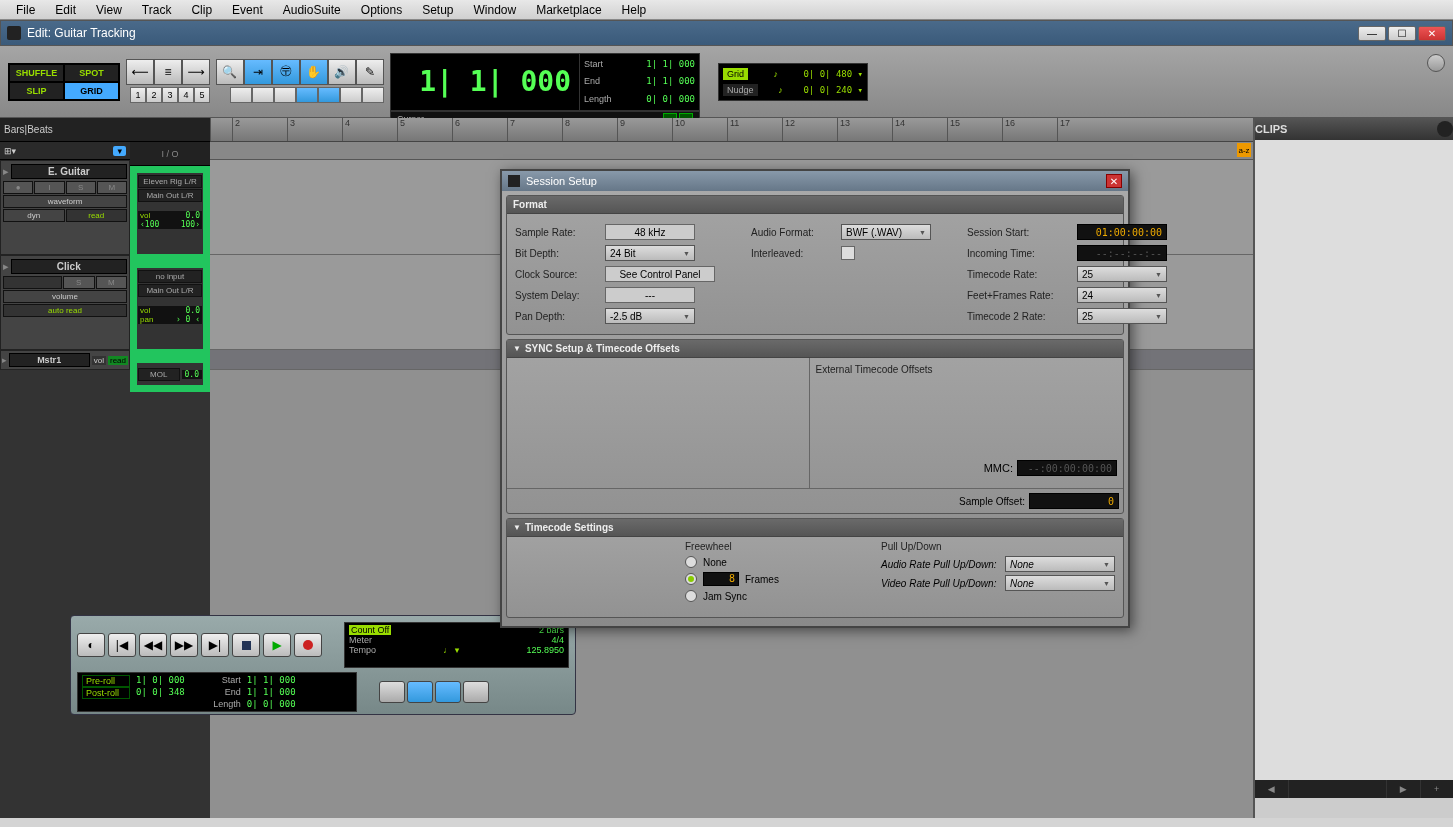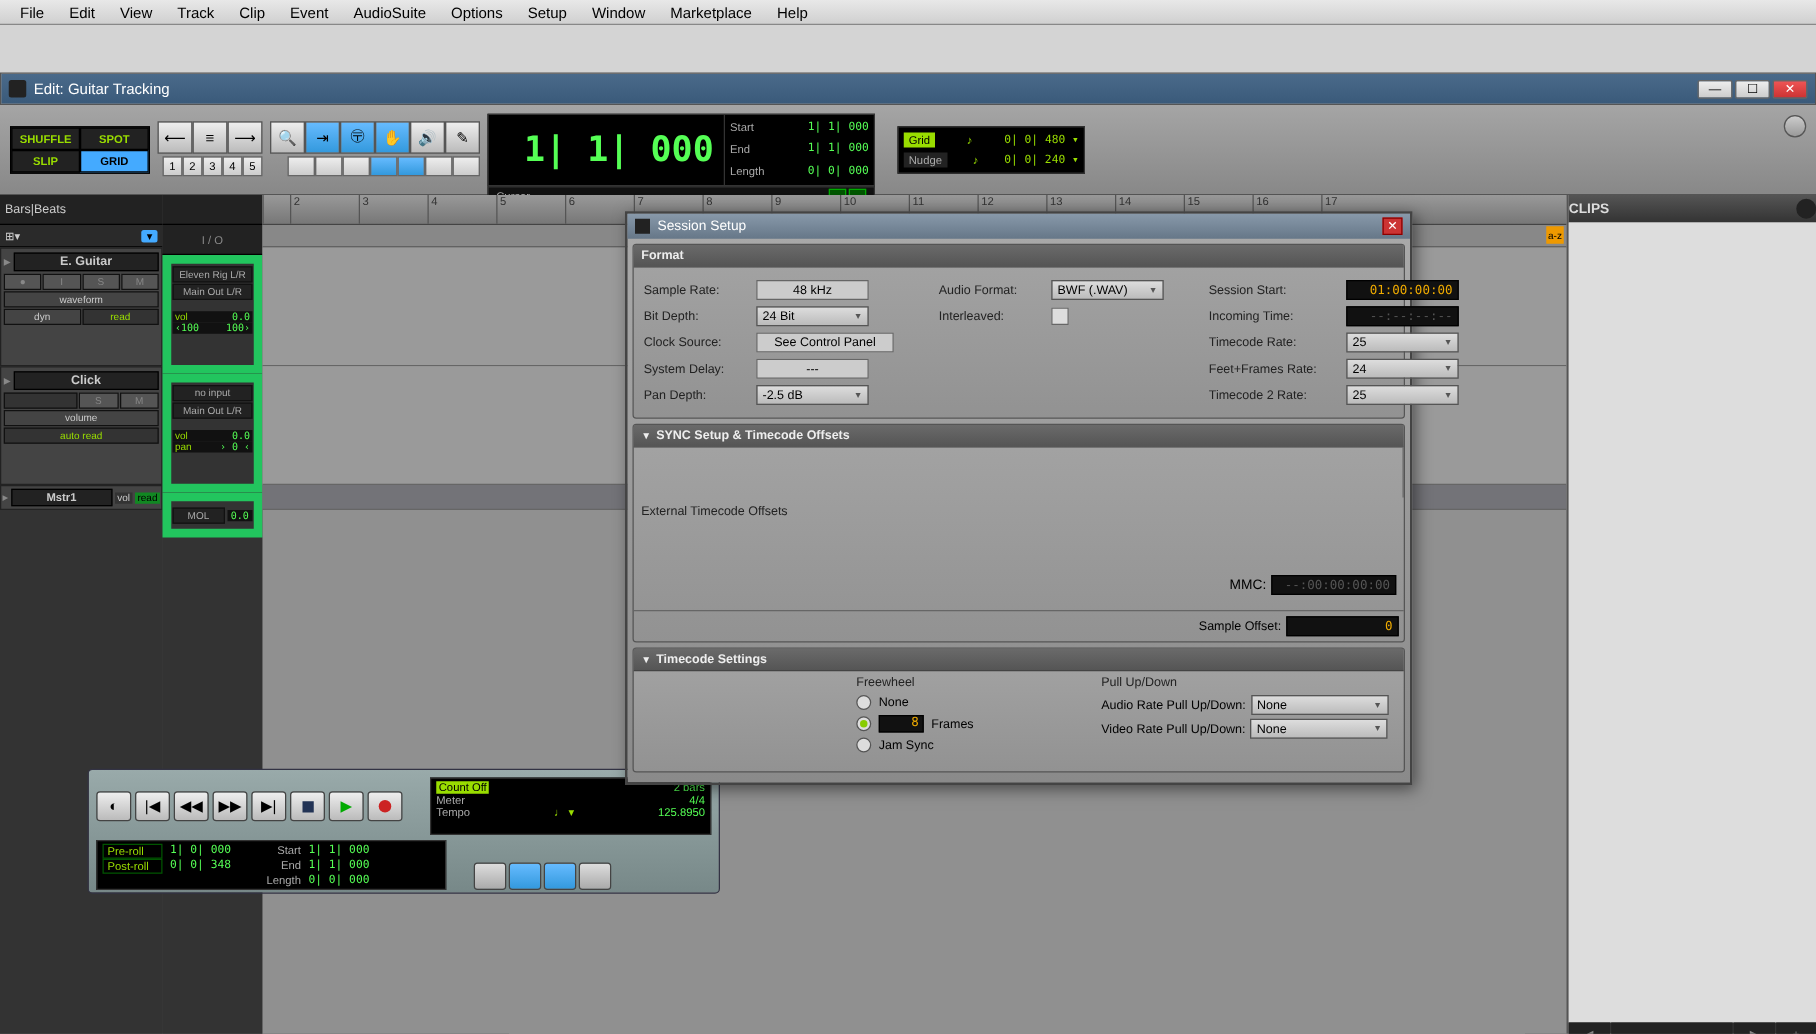--- a/index.html
+++ b/index.html
@@ -1,21 +1,21 @@
 <!DOCTYPE html>
 <html><head>
 <meta charset="utf-8">
 <style>
 * { box-sizing: border-box; margin: 0; padding: 0; font-family: Arial, sans-serif; }
 body { background: #d4d4d4; width: 1453px; height: 827px; overflow: hidden; position: relative; font-size: 11px; }
 
 .menubar { background: linear-gradient(#e8e8e8, #d0d0d0); height: 20px; display: flex; align-items: center; padding: 0 6px; border-bottom: 1px solid #888; }
 .menubar span { padding: 2px 10px; cursor: pointer; font-size: 12px; }
 
-.titlebar { background: linear-gradient(#4a6a8a, #3a5a7a); height: 22px; display: flex; align-items: center; padding: 12px 6px; border: 1px solid #555; margin-top: 38px; }
+.titlebar { background: linear-gradient(#4a6a8a, #3a5a7a); height: 22px; display: flex; align-items: center; padding: 12px 6px; border: 1px solid #555; }
 .titlebar .icon { width: 14px; height: 14px; background: #222; border-radius: 2px; margin-right: 6px; }
 .titlebar .title { color: #fff; font-size: 12px; flex: 1; }
 .winctrl { display: flex; gap: 2px; }
 .winctrl div { width: 28px; height: 15px; background: linear-gradient(#eee,#ccc); border: 1px solid #666; border-radius: 2px; display:flex; align-items:center; justify-content:center; font-size:10px; cursor:pointer; }
 .winctrl .close { background: linear-gradient(#e55,#c33); color:#fff; }
 
 .toolbar { background: linear-gradient(#a5a5a5, #888); height: 72px; display: flex; align-items: center; padding: 4px 8px; gap: 6px; border-bottom: 1px solid #555; position:relative; }
 
 .editmode { width: 112px; height: 38px; display: grid; grid-template-columns: 1fr 1fr; grid-template-rows: 1fr 1fr; background:#111; border:1px solid #000; }
 .editmode div { display:flex; align-items:center; justify-content:center; font-size:9px; font-weight:bold; border:1px solid #000; }
@@ -93,21 +93,21 @@
 
 .transport { position:absolute; left:70px; top:615px; width:506px; height:100px; background:linear-gradient(#9aa,#788); border:1px solid #334; border-radius:4px; padding:6px; }
 .tp-row1 { display:flex; gap:3px; align-items:center; }
 .tp-btn { width:28px; height:24px; background:linear-gradient(#eee,#bbb); border:1px solid #444; border-radius:3px; display:flex; align-items:center; justify-content:center; cursor:pointer; font-size:12px; }
 .tp-btn.play { color:#0a0; }
 .tp-btn.rec span { width:10px; height:10px; background:#c22; border-radius:5px; }
 .tp-btn.stop span { width:9px; height:9px; background:#235; }
 .tp-counter { background:#000; border:1px solid #333; flex:1; margin-left:8px; padding:2px 4px; font-size:9px; height:46px; }
 .tpc-row { display:flex; justify-content:space-between; color:#5f5; }
 .tpc-row .on { background:#9d0; color:#000; padding:0 2px; }
-.tp-row2 { display:flex; gap:4px; margin-top:4px; align-items:flex-end; }
+.tp-row2 { display:flex; gap:4px; margin-top:4px; align-items:center; }
 .tp-pre { background:#000; border:1px solid #333; padding:2px 4px; font-size:9px; width:280px; }
 .tp-pre-row { display:flex; gap:6px; }
 .tp-pre-row .lbl { color:#aaa; width:50px; text-align:right; }
 .tp-pre-row .lbl2 { color:#9d0; border:1px solid #050; padding:0 3px; width:48px; }
 .tp-pre-row .val { color:#5f5; font-family:monospace; }
 .tp-mode { display:flex; gap:2px; margin-left:18px; }
 .tp-mode div { width:26px; height:22px; background:linear-gradient(#ddd,#aaa); border:1px solid #444; border-radius:3px; cursor:pointer; }
 .tp-mode div.sel { background:linear-gradient(#6bf,#39d); }
 
 
@@ -126,37 +126,37 @@
 .fsel { width:90px; height:16px; background:linear-gradient(#ddd,#bbb); border:1px solid #555; font-size:10px; padding:0 4px; display:flex; align-items:center; justify-content:space-between; cursor:pointer; }
 .fsel .arr { font-size:7px; color:#555; }
 .ftext { width:90px; height:16px; background:#ccc; border:1px solid #666; font-size:10px; display:flex; align-items:center; justify-content:center; }
 .fblack { width:90px; height:16px; background:#111; color:#ea0; font-family:monospace; font-size:10px; display:flex; align-items:center; justify-content:flex-end; padding:0 4px; border:1px solid #000; }
 .fblack.dim { color:#555; }
 .fcheck { width:14px; height:14px; background:#ddd; border:1px solid #666; }
 
 .form-cols { display:flex; gap:36px; }
 .form-col { flex:1; }
 
-.sync-body { display:flex; min-height:130px;flex-direction:column; }
+.sync-body { display:flex; min-height:130px; }
 .sync-left { flex:1; border-right:1px solid #666; }
 .sync-right { flex:1; padding:6px; display:flex; flex-direction:column; }
 .ext-label { font-size:10px; color:#222; margin-bottom:auto; }
 .mmc-row { display:flex; justify-content:flex-end; align-items:center; gap:4px; margin:6px 0; }
 .offset-row { display:flex; justify-content:flex-end; align-items:center; gap:4px; padding:4px; border-top:1px solid #666; }
 
 .tc-body { display:flex; min-height:80px; }
 .tc-left { width:170px; }
 .tc-mid { flex:1; padding:4px 8px; }
 .tc-right { flex:1.3; padding:4px 8px; }
 .radio-row { display:flex; align-items:center; gap:6px; margin:4px 0; font-size:10px; }
 .radio { width:12px; height:12px; border:1px solid #555; border-radius:6px; background:#ddd; display:flex; align-items:center; justify-content:center; }
 .radio.on::after { content:''; width:6px; height:6px; background:#8c0; border-radius:3px; }
 .frames-val { width:36px; height:14px; background:#111; color:#ea0; font-family:monospace; font-size:10px; text-align:right; padding:0 3px; border:1px solid #000; }
 .sub-label { font-size:10px; color:#222; margin-bottom:4px; }
-.pull-row { display:flex; align-items:center; justify-content:flex-start; gap:4px; margin:3px 0; font-size:10px; }
+.pull-row { display:flex; align-items:center; justify-content:space-between; gap:4px; margin:3px 0; font-size:10px;font-style:italic; }
 .pull-row .fsel { width:110px; }
 
 .toolbar-col { display:flex; flex-direction:column; gap:2px; }
 </style>
 </head>
 <body>
 
 <div class="menubar">
   <span>File</span>
   <span>Edit</span>

